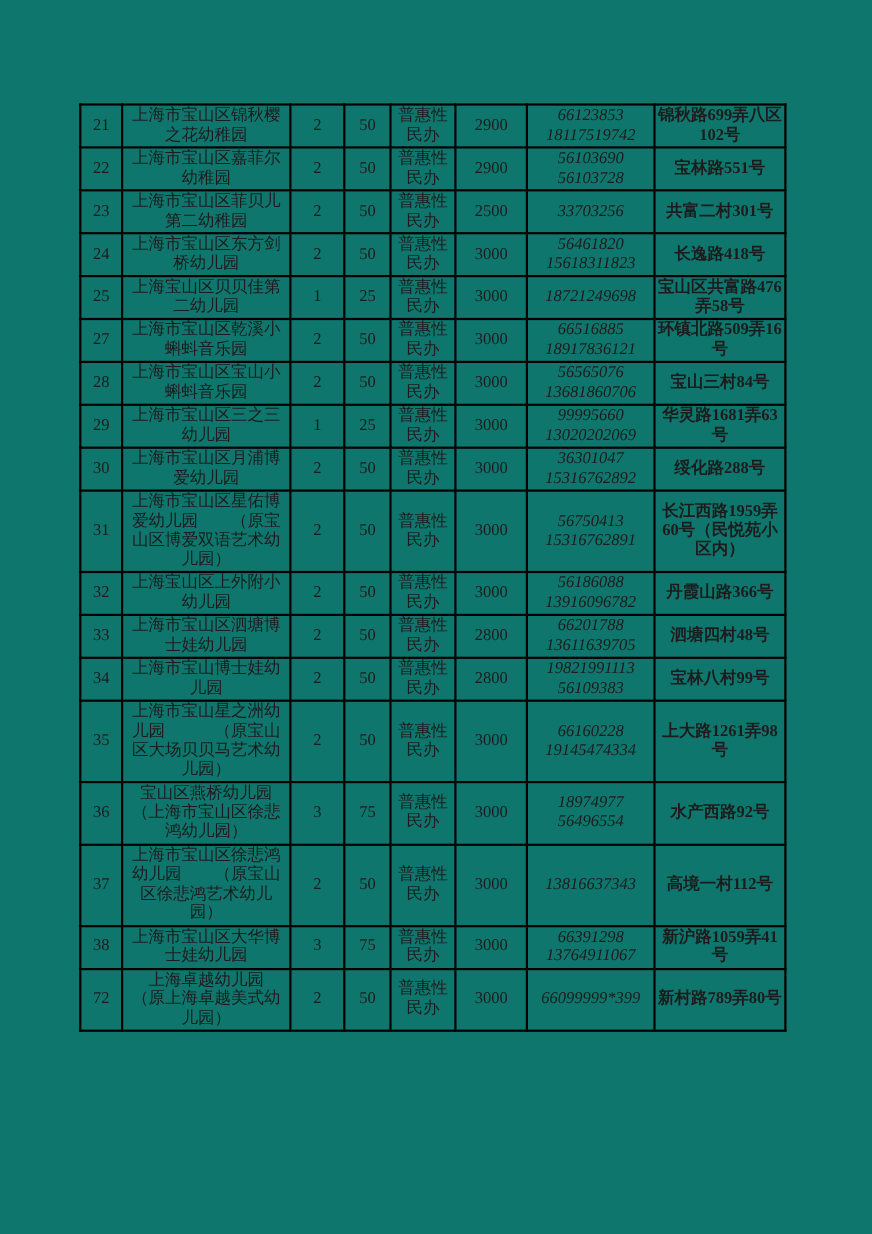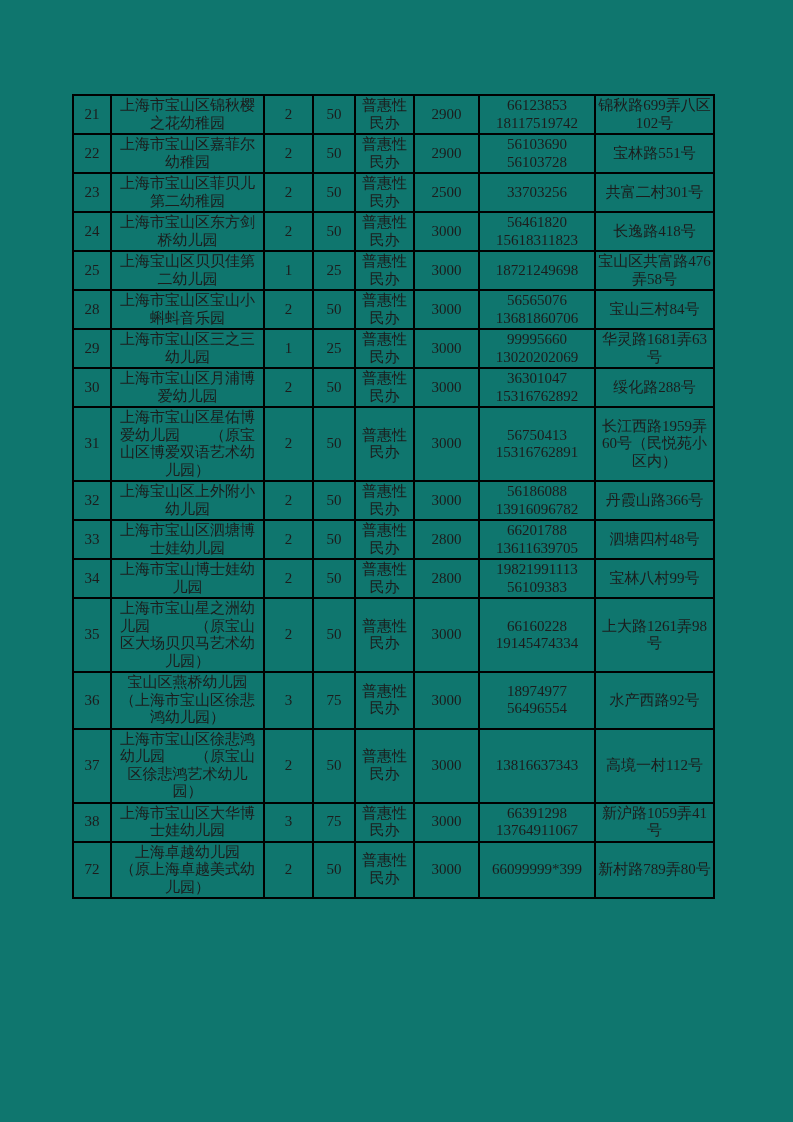--- a/index.html
+++ b/index.html
@@ -26,22 +26,22 @@
     padding:1px 2px;
     text-align:center;
     overflow:hidden;
   }
   td.col-no       { text-align:center; }
   td.col-name     { text-align:left; white-space:pre-wrap; padding:1px 3px; }
   td.col-classes  { text-align:center; }
   td.col-capacity { text-align:center; }
   td.col-type     { text-align:center;margin-left:26px; }
   td.col-fee      { text-align:center;margin-left:44px; }
-  td.col-phones   { text-align:center; white-space:pre-wrap; }
-  td.col-address  { text-align:left; white-space:pre-wrap; padding:1px 3px; }
+  td.col-phones   { text-align:center; white-space:pre-wrap;font-style:italic; }
+  td.col-address  { text-align:left; white-space:pre-wrap; padding:1px 3px;font-weight:bold; }
 </style>
 </head>
 <body>
 
 <div class="doc-page">
   <table class="kg-table">
     <colgroup>
       <col style="width:38px">
       <col style="width:153px">
       <col style="width:49px">
@@ -99,20 +99,31 @@
           <td class="col-no">25</td>
           <td class="col-name">上海宝山区贝贝佳第二幼儿园</td>
           <td class="col-classes">1</td>
           <td class="col-capacity">25</td>
           <td class="col-type">普惠性民办</td>
           <td class="col-fee">3000</td>
           <td class="col-phones">18721249698</td>
           <td class="col-address">宝山区共富路476弄58号</td>
         </tr>
         <tr>
+          <td class="col-no">27</td>
+          <td class="col-name">上海市宝山区乾溪小蝌蚪音乐园</td>
+          <td class="col-classes">2</td>
+          <td class="col-capacity">50</td>
+          <td class="col-type">普惠性民办</td>
+          <td class="col-fee">3000</td>
+          <td class="col-phones">66516885
+18917836121</td>
+          <td class="col-address">环镇北路509弄16号</td>
+        </tr>
+        <tr>
           <td class="col-no">28</td>
           <td class="col-name">上海市宝山区宝山小蝌蚪音乐园</td>
           <td class="col-classes">2</td>
           <td class="col-capacity">50</td>
           <td class="col-type">普惠性民办</td>
           <td class="col-fee">3000</td>
           <td class="col-phones">56565076
 13681860706</td>
           <td class="col-address">宝山三村84号</td>
         </tr>

